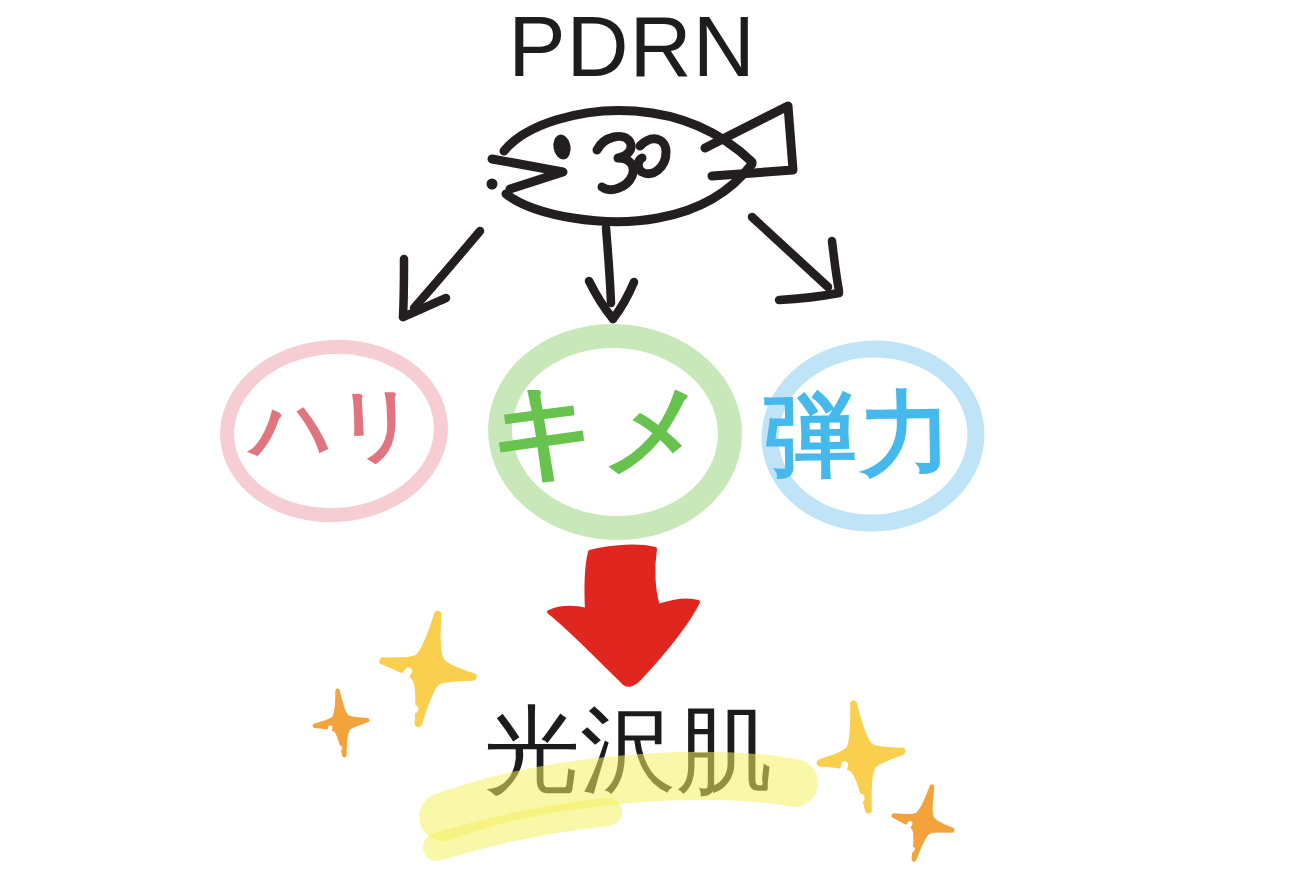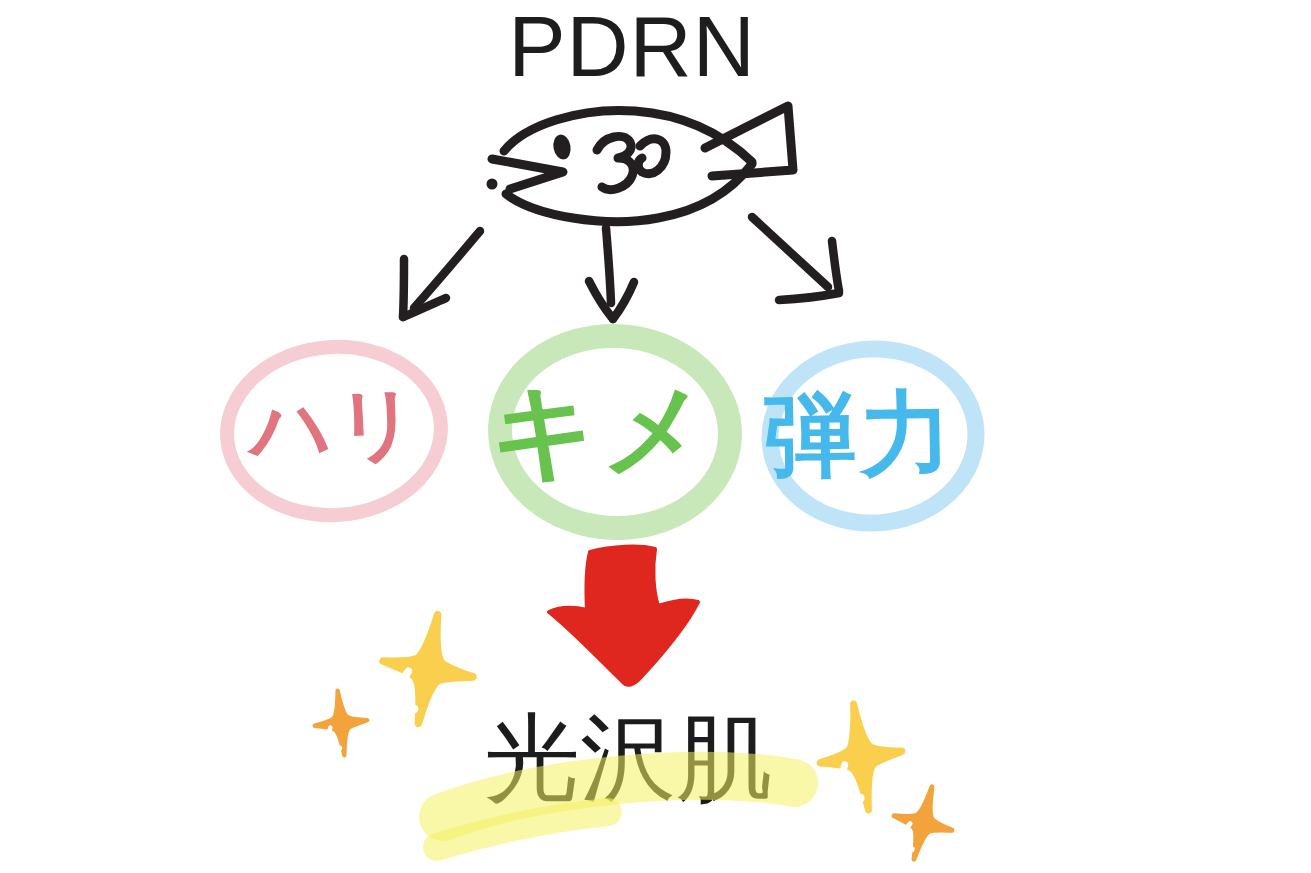--- a/index.html
+++ b/index.html
@@ -31,20 +31,21 @@
   }
   .node-label { font-weight: 700; }
   .node-label.pink  { left: 336px; top: 426px; font-size: 80px;  color: #e0747f; letter-spacing: 4px; transform: translate(-50%,-50%) rotate(-2deg); }
   .node-label.green { left: 601px; top: 430px; font-size: 104px; color: #67c24e; letter-spacing: 4px; transform: translate(-50%,-50%) rotate(-1deg); }
   .node-label.blue  { left: 860px; top: 434px; font-size: 92px;  color: #45b8ec; letter-spacing: 4px; transform: translate(-50%,-50%) rotate(-1deg); }
   .result-label {
     left: 628px; top: 758px;
     font-size: 96px;
     color: #1c1c1c;
     font-weight: 400;
+    font-family: Liberation Mono, monospace;
   }
   .overlay {
     position: absolute;
     left: 0; top: 0;
     width: 1311px; height: 873px;
     pointer-events: none;
   }
 </style>
 </head>
 <body>

